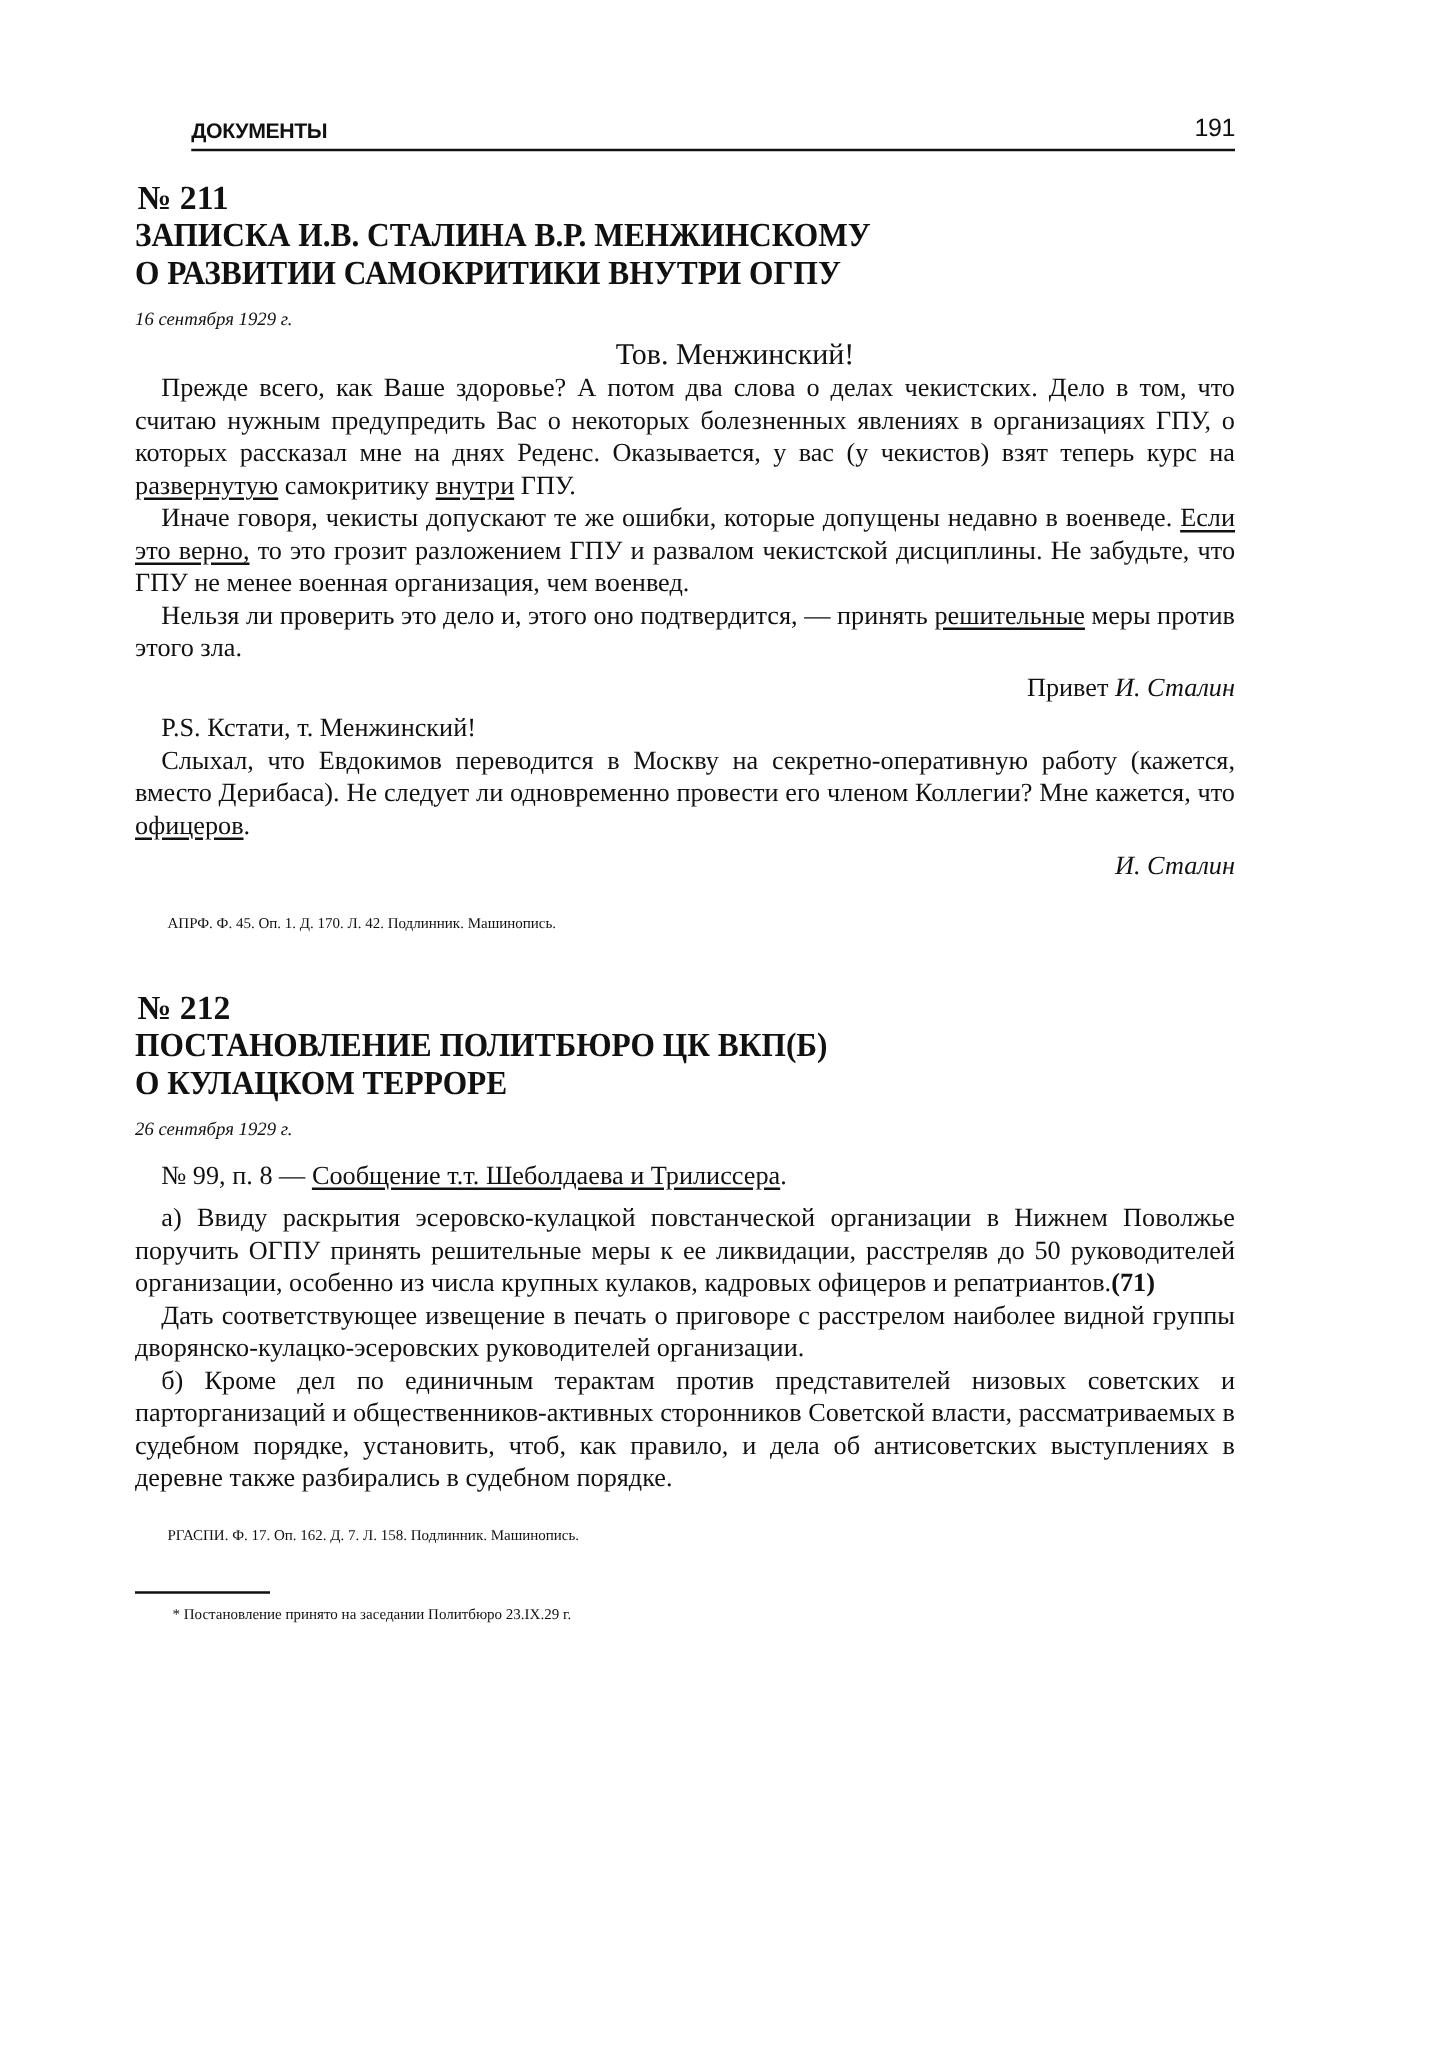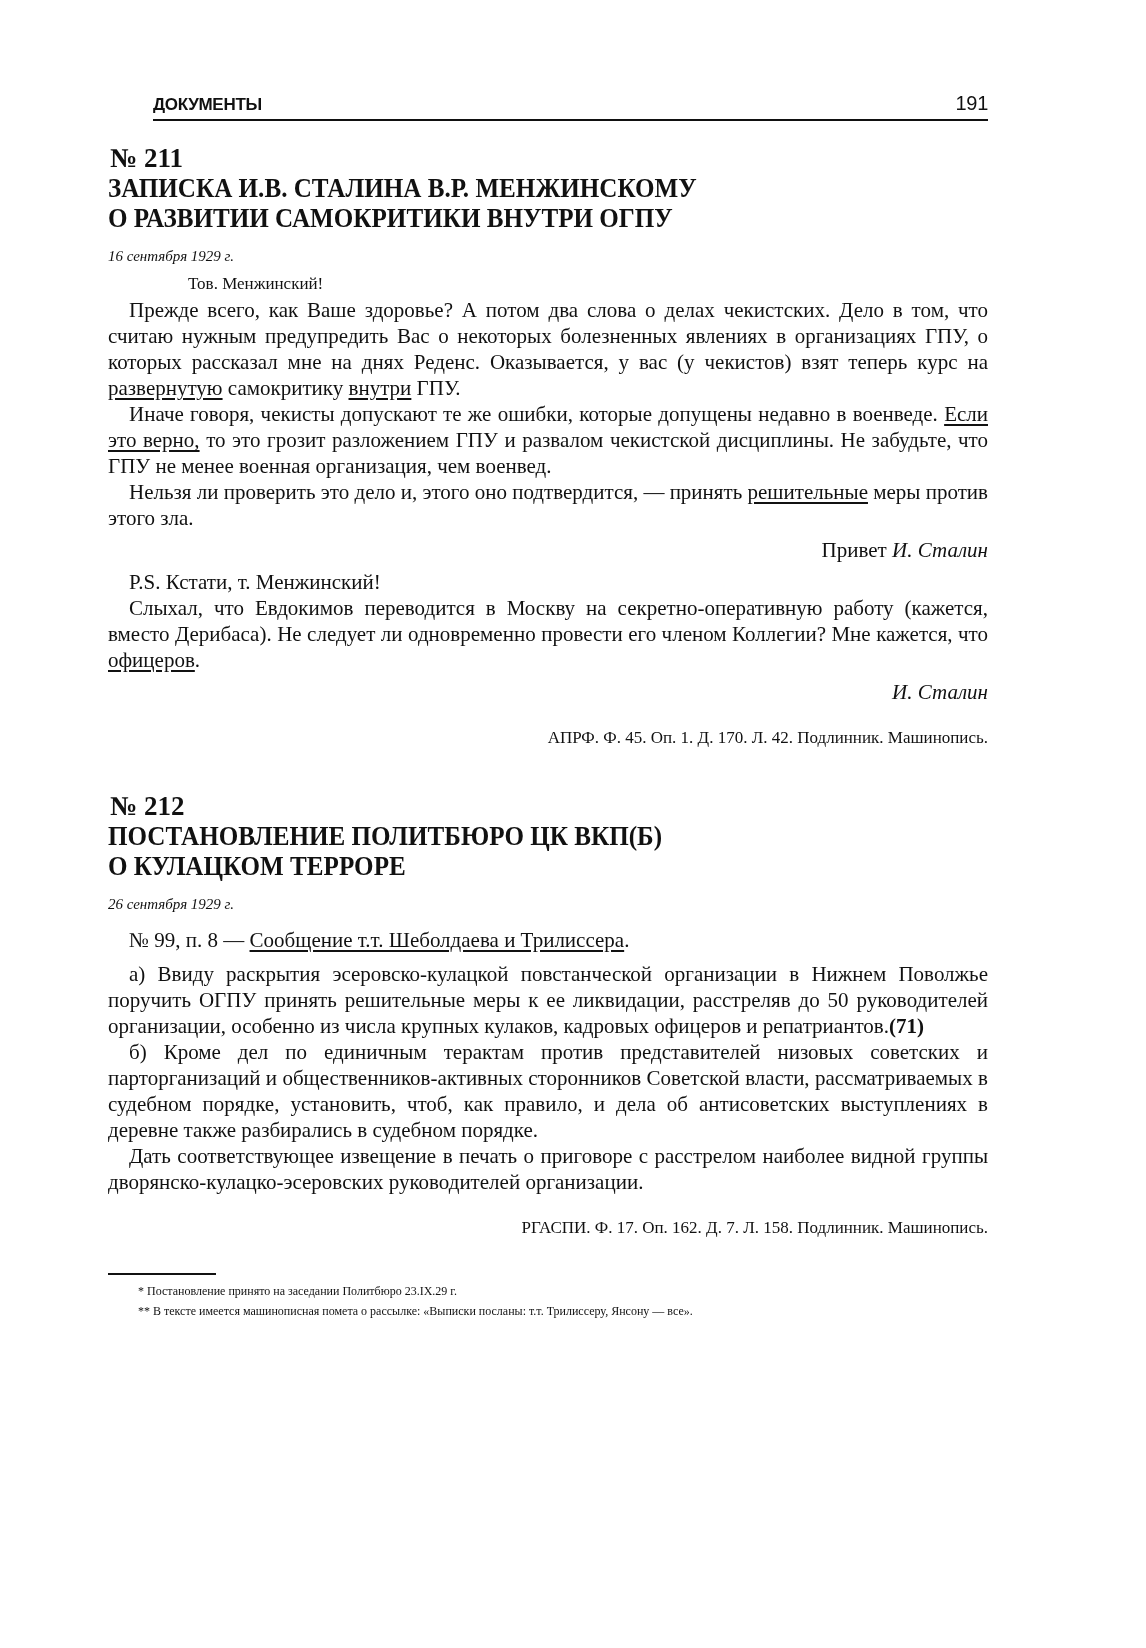--- a/index.html
+++ b/index.html
@@ -3,27 +3,27 @@
   <meta charset="utf-8">
   <style>
     html, body { margin: 0; padding: 0; background: #ffffff; }
     body { width: 1146px; height: 1648px; position: relative; overflow: hidden; color: #111; }
     .page { position: absolute; left: 108px; top: 92px; width: 880px; font-family: "Liberation Serif", serif; }
     .running-head { display: flex; justify-content: space-between; align-items: flex-end; font-family: "Liberation Sans", sans-serif; font-size: 17px; font-weight: bold; padding-bottom: 4px; border-bottom: 2.5px solid #111; letter-spacing: -0.3px; margin-left: 45px; }
     .running-head .folio { font-weight: normal; font-size: 20px; }
     .doc-number { font-size: 27px; font-weight: bold; margin-top: 22px; padding-left: 2px; line-height: 30px; }
     .doc-title { font-size: 27px; font-weight: bold; line-height: 30px; text-transform: uppercase; transform: scaleX(0.93); transform-origin: left; white-space: nowrap; }
     .doc-date { font-style: italic; font-size: 15px; margin-top: 10px; line-height: 26px; }
-    .salutation { font-size: 17px; margin-top: 2px; line-height: 26px; padding-left: 80px; }
+    .salutation { text-align: center; font-size: 24px; margin-top: 2px; line-height: 26px; padding-left: 80px; }
     .body-text { font-size: 21px; line-height: 26px; text-align: justify; }
     .body-text p { margin: 0; text-indent: 0; }
     .u { text-decoration: underline; text-decoration-thickness: 1.5px; text-underline-offset: 3px; }
     .sig { text-align: right; font-size: 21px; line-height: 26px; margin: 6px 0 6px 0; }
     .sig i { font-style: italic; }
-    .archive { font-size: 17px; margin-top: 22px; line-height: 22px; text-align: right; }
+    .archive { font-size: 12px; margin-top: 22px; line-height: 22px; }
     .spacer { height: 20px; }
     .rule { width: 108px; border-top: 2.5px solid #111; margin-top: 34px; }
     .footnotes { font-size: 12px; line-height: 20px; margin-top: 6px; }
     .footnotes p { margin: 0; text-indent: 30px; text-align: justify; }
     .bold { font-weight: bold; }
   </style>
 </head>
 <body>
 
 <div class="page">
@@ -62,26 +62,25 @@
 
   <section>
     <div class="doc-number">№ 212</div>
     <div class="doc-title">ПОСТАНОВЛЕНИЕ ПОЛИТБЮРО ЦК ВКП(б)</div>
     <div class="doc-title">О КУЛАЦКОМ ТЕРРОРЕ</div>
     <div class="doc-date">26 сентября 1929 г.</div>
 
     <div class="body-text" style="margin-top:10px;">
       <p style="margin-bottom:8px;"> <span>№ 99, п. 8 — </span><span class="u">Сообщение т.т. Шеболдаева и Трилиссера</span><span>.</span></p>
       <p> <span>а) Ввиду раскрытия эсеровско-кулацкой повстанческой организации в Нижнем Поволжье поручить ОГПУ принять решительные меры к ее ликвидации, расстреляв до 50 руководителей организации, особенно из числа крупных кулаков, кадровых офицеров и репатриантов.</span><span class="bold">(71)</span></p>
+      <p> <span>Дать соответствующее извещение в печать о приговоре с расстрелом наиболее видной группы дворянско-кулацко-эсеровских руководителей организации.</span></p>
       <p> <span>б) Кроме дел по единичным терактам против представителей низовых советских и парторганизаций и общественников-активных сторонников Советской власти, рассматриваемых в судебном порядке, установить, чтоб, как правило, и дела об антисоветских выступлениях в деревне также разбирались в судебном порядке.</span></p>
-      <p> <span>Дать соответствующее извещение в печать о приговоре с расстрелом наиболее видной группы дворянско-кулацко-эсеровских руководителей организации.</span></p>
     </div>
 
     <div class="archive" style="padding-left:26px;">РГАСПИ. Ф. 17. Оп. 162. Д. 7. Л. 158. Подлинник. Машинопись.</div>
   </section>
 
   <div class="rule"></div>
   <div class="footnotes">
     <p>* Постановление принято на заседании Политбюро 23.IX.29 г.</p>
-    <p>** В тексте имеется машинописная помета о рассылке: «Выписки посланы: т.т. Трилиссеру, Янсону — все».</p>
   </div>
 
 </div>
 
 </body></html>

